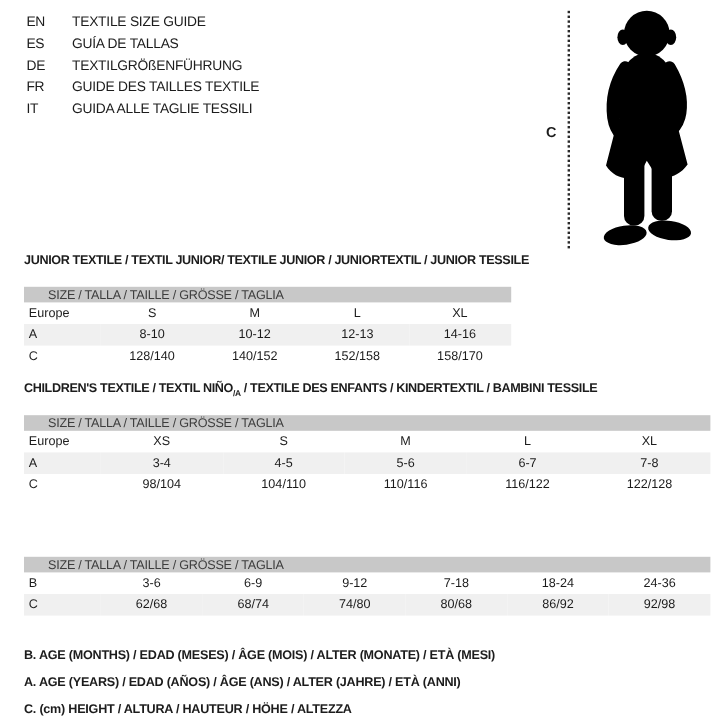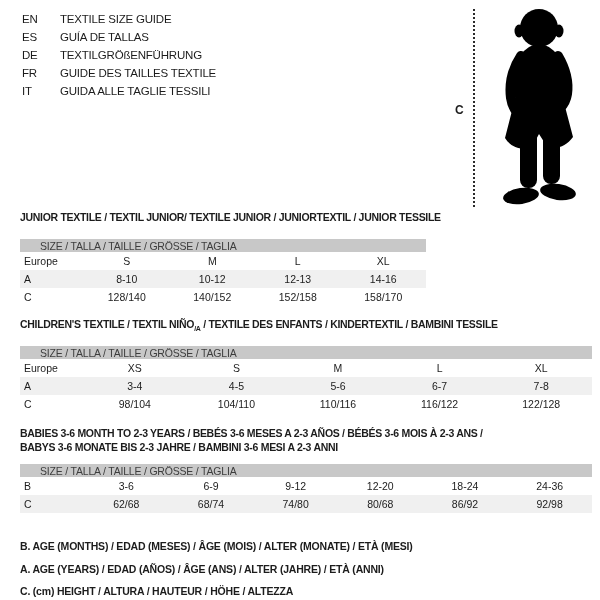--- a/index.html
+++ b/index.html
@@ -164,39 +164,35 @@
       <td class="rowlabel">C</td>
       <td>98/104</td>
       <td>104/110</td>
       <td>110/116</td>
       <td>116/122</td>
       <td>122/128</td>
     </tr>
   </tbody>
     </table>
 
-  <div class="sec-title" style="top:427px">
-    <div>BABIES 3-6 MONTH TO 2-3 YEARS / BEBÉS 3-6 MESES A 2-3 AÑOS / BÉBÉS 3-6 MOIS À 2-3 ANS /</div>
-    <div>BABYS 3-6 MONATE BIS 2-3 JAHRE / BAMBINI 3-6 MESI A 2-3 ANNI</div>
-  </div>
   <table class="t-babies">
     <colgroup>
         <col style="width:64px">
         <col span="6">
       </colgroup>
     <tbody>
         <tr class="size-bar">
       <td colspan="7">SIZE / TALLA / TAILLE / GRÖSSE / TAGLIA</td>
     </tr>
     <tr>
       <td class="rowlabel">B</td>
       <td>3-6</td>
       <td>6-9</td>
       <td>9-12</td>
-      <td>12-20</td>
+      <td>7-18</td>
       <td>18-24</td>
       <td>24-36</td>
     </tr>
     <tr class="alt">
       <td class="rowlabel">C</td>
       <td>62/68</td>
       <td>68/74</td>
       <td>74/80</td>
       <td>80/68</td>
       <td>86/92</td>

